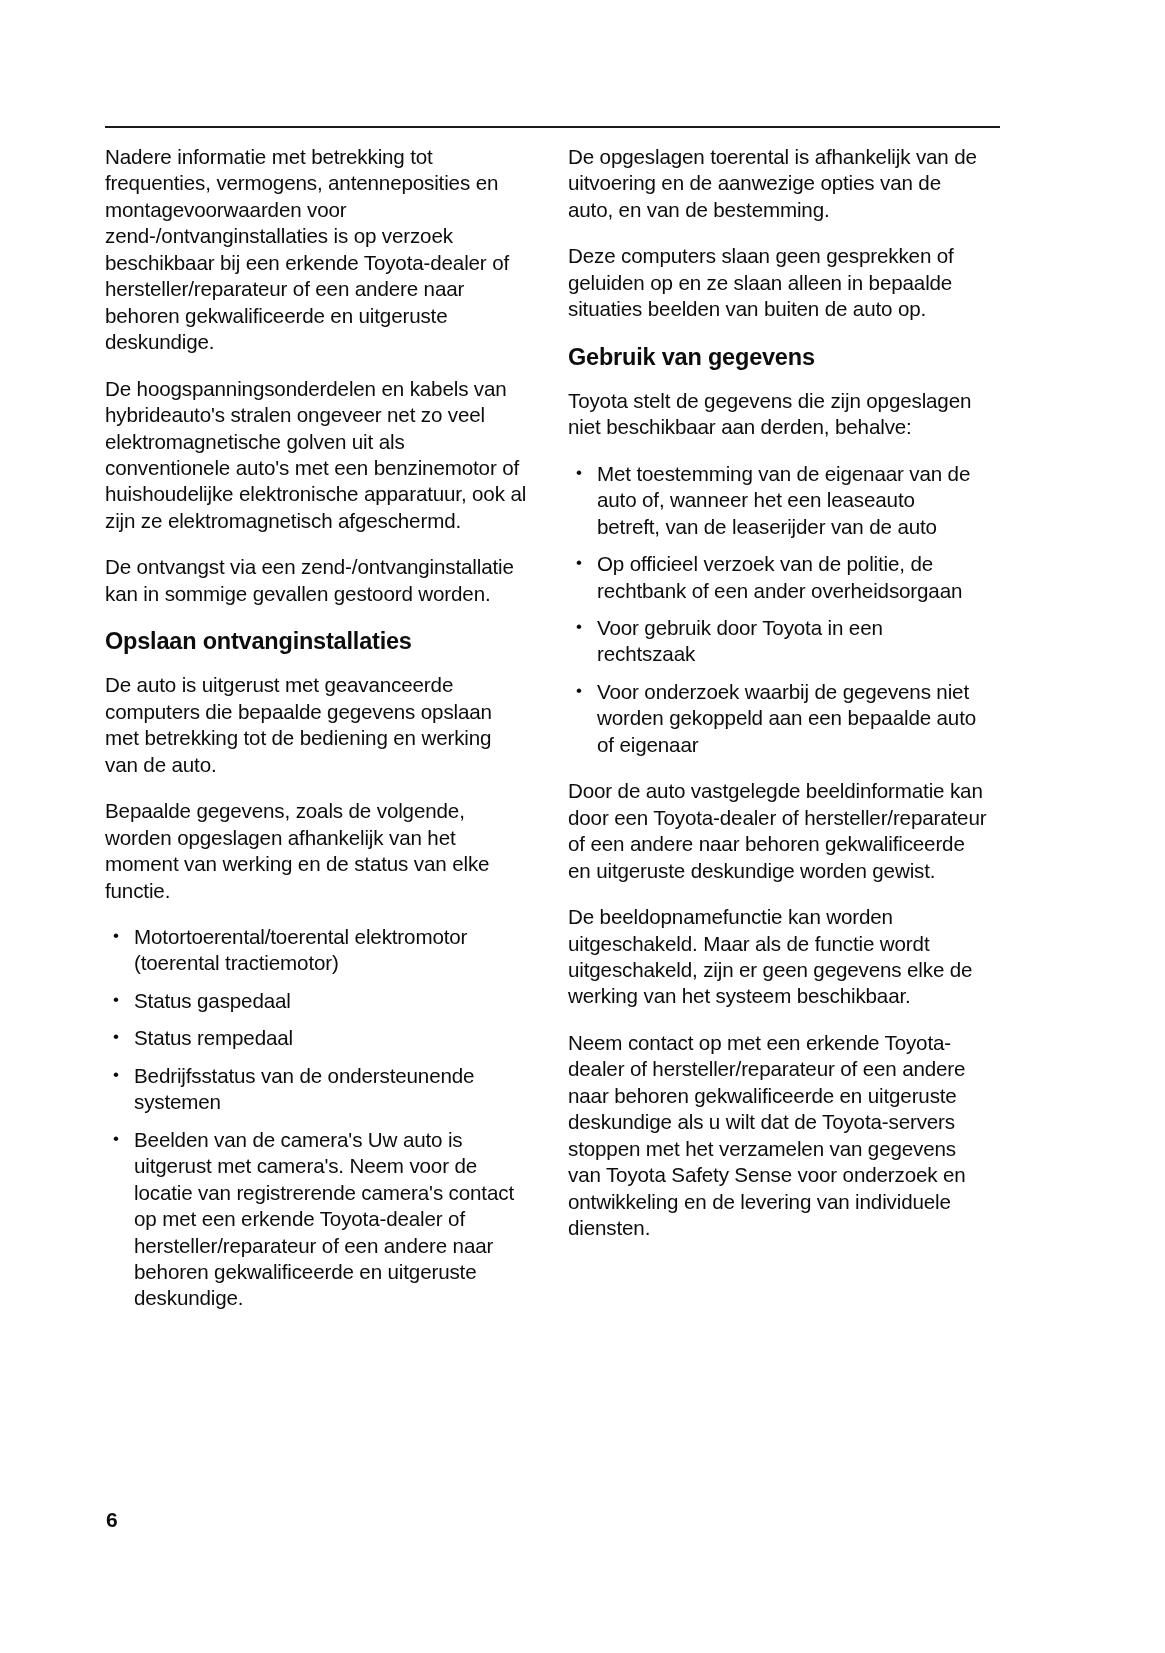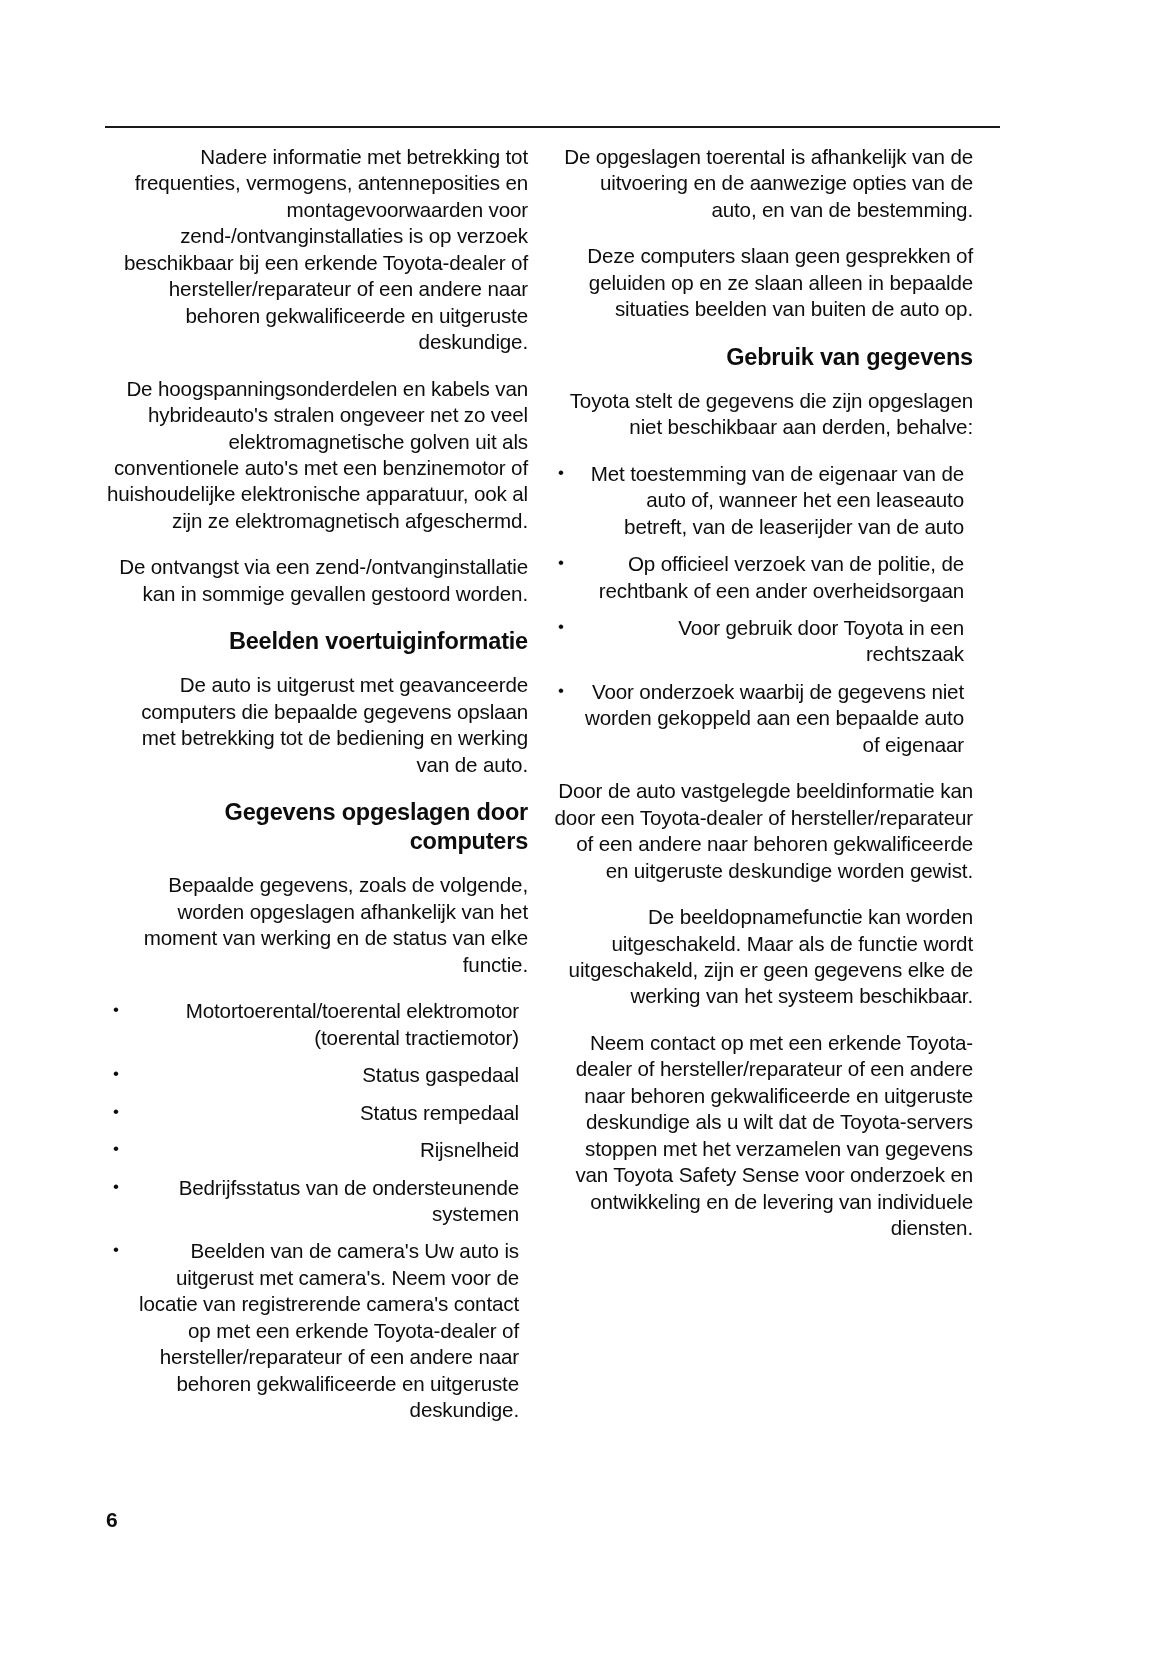--- a/index.html
+++ b/index.html
@@ -24,22 +24,21 @@
     width: 895px;
     height: 2px;
     background: #1a1a1a;
   }
   .columns {
     position: absolute;
     left: 105px;
     top: 144px;
     width: 900px;
     display: flex;
-    gap: 22px;
-    text-align: right;
+    gap: 40px;
   }
   .col {
     width: 423px;
   }
   p.para {
     margin: 0 0 20px 0;
     font-size: 20.6px;
     line-height: 1.285;
     letter-spacing: -0.15px;
     font-weight: 400;
@@ -95,33 +94,31 @@
   <div class="columns">
 
     <div class="col">
 
       <p class="para">Nadere informatie met betrekking tot frequenties, vermogens, antenneposities en montagevoorwaarden voor zend-/ontvanginstallaties is op verzoek beschikbaar bij een erkende Toyota-dealer of hersteller/reparateur of een andere naar behoren gekwalificeerde en uitgeruste deskundige.</p>
 
       <p class="para">De hoogspanningsonderdelen en kabels van hybrideauto's stralen ongeveer net zo veel elektromagnetische golven uit als conventionele auto's met een benzinemotor of huishoudelijke elektronische apparatuur, ook al zijn ze elektromagnetisch afgeschermd.</p>
 
       <p class="para">De ontvangst via een zend-/ontvanginstallatie kan in sommige gevallen gestoord worden.</p>
 
-      <h2 class="heading">Beelden voertuiginformatie</h2>
+      <h2 class="heading">Opslaan ontvanginstallaties</h2>
 
       <p class="para">De auto is uitgerust met geavanceerde computers die bepaalde gegevens opslaan met betrekking tot de bediening en werking van de auto.</p>
 
-      <h2 class="heading">Gegevens opgeslagen door computers</h2>
 
       <p class="para">Bepaalde gegevens, zoals de volgende, worden opgeslagen afhankelijk van het moment van werking en de status van elke functie.</p>
 
       <ul class="bullets">
         <li>Motortoerental/toerental elektromotor (toerental tractiemotor)</li>
         <li>Status gaspedaal</li>
         <li>Status rempedaal</li>
-        <li>Rijsnelheid</li>
         <li>Bedrijfsstatus van de ondersteunende systemen</li>
         <li>Beelden van de camera's Uw auto is uitgerust met camera's. Neem voor de locatie van registrerende camera's contact op met een erkende Toyota-dealer of hersteller/reparateur of een andere naar behoren gekwalificeerde en uitgeruste deskundige.</li>
       </ul>
 
     </div>
 
     <div class="col">
 
       <p class="para">De opgeslagen toerental is afhankelijk van de uitvoering en de aanwezige opties van de auto, en van de bestemming.</p>
 

